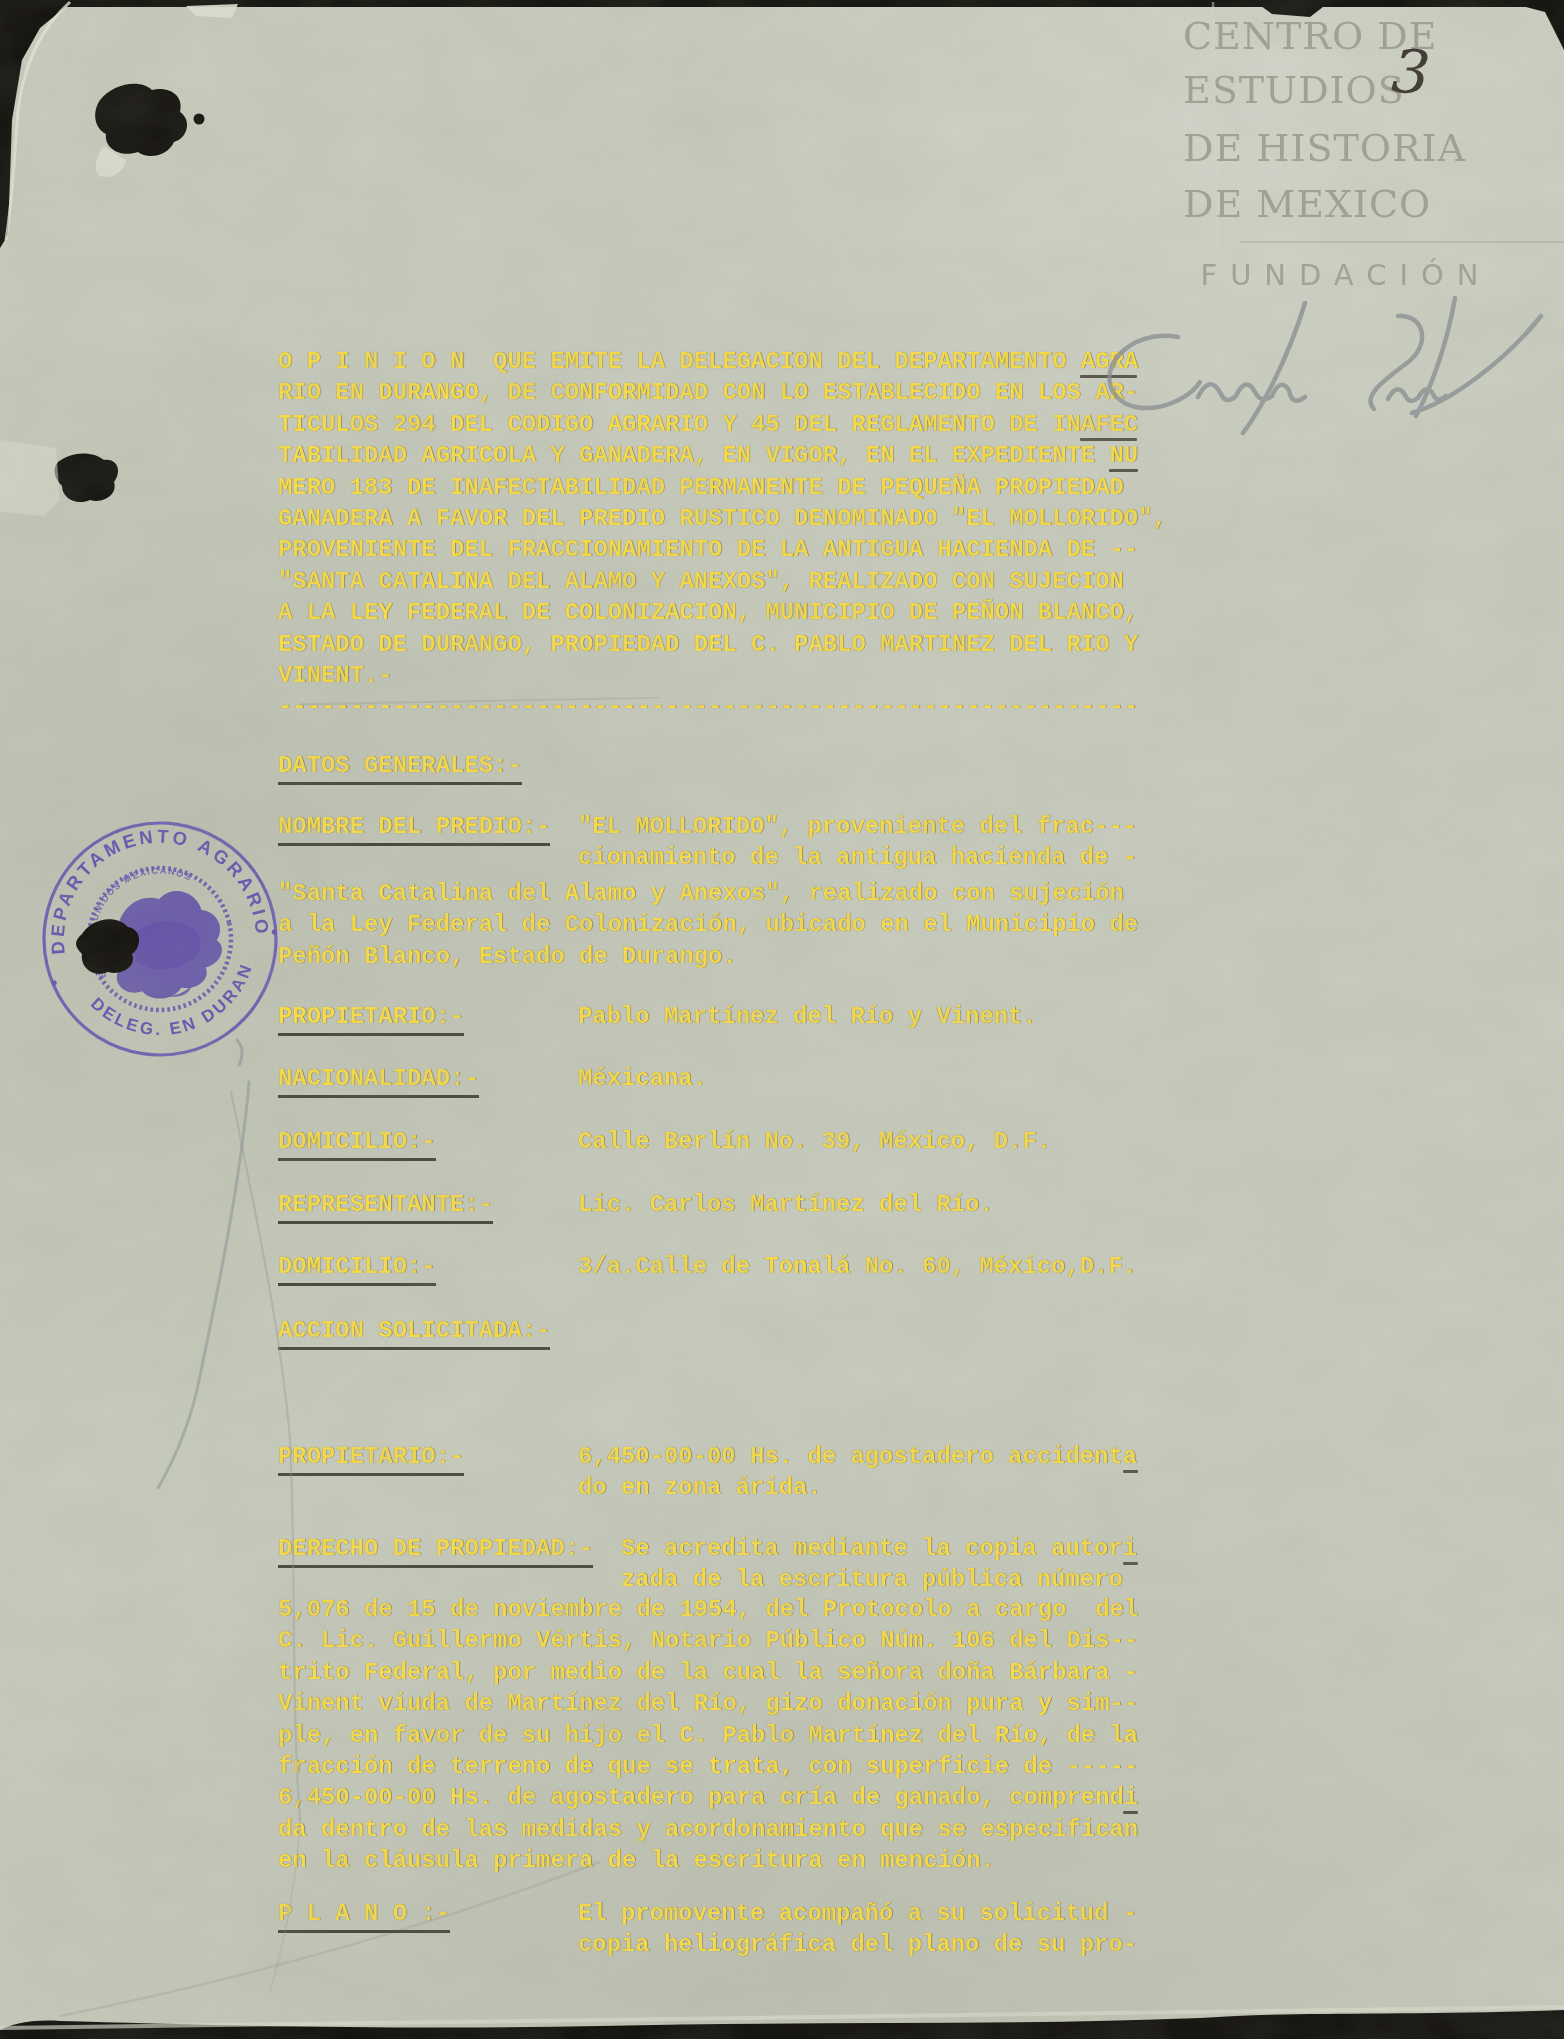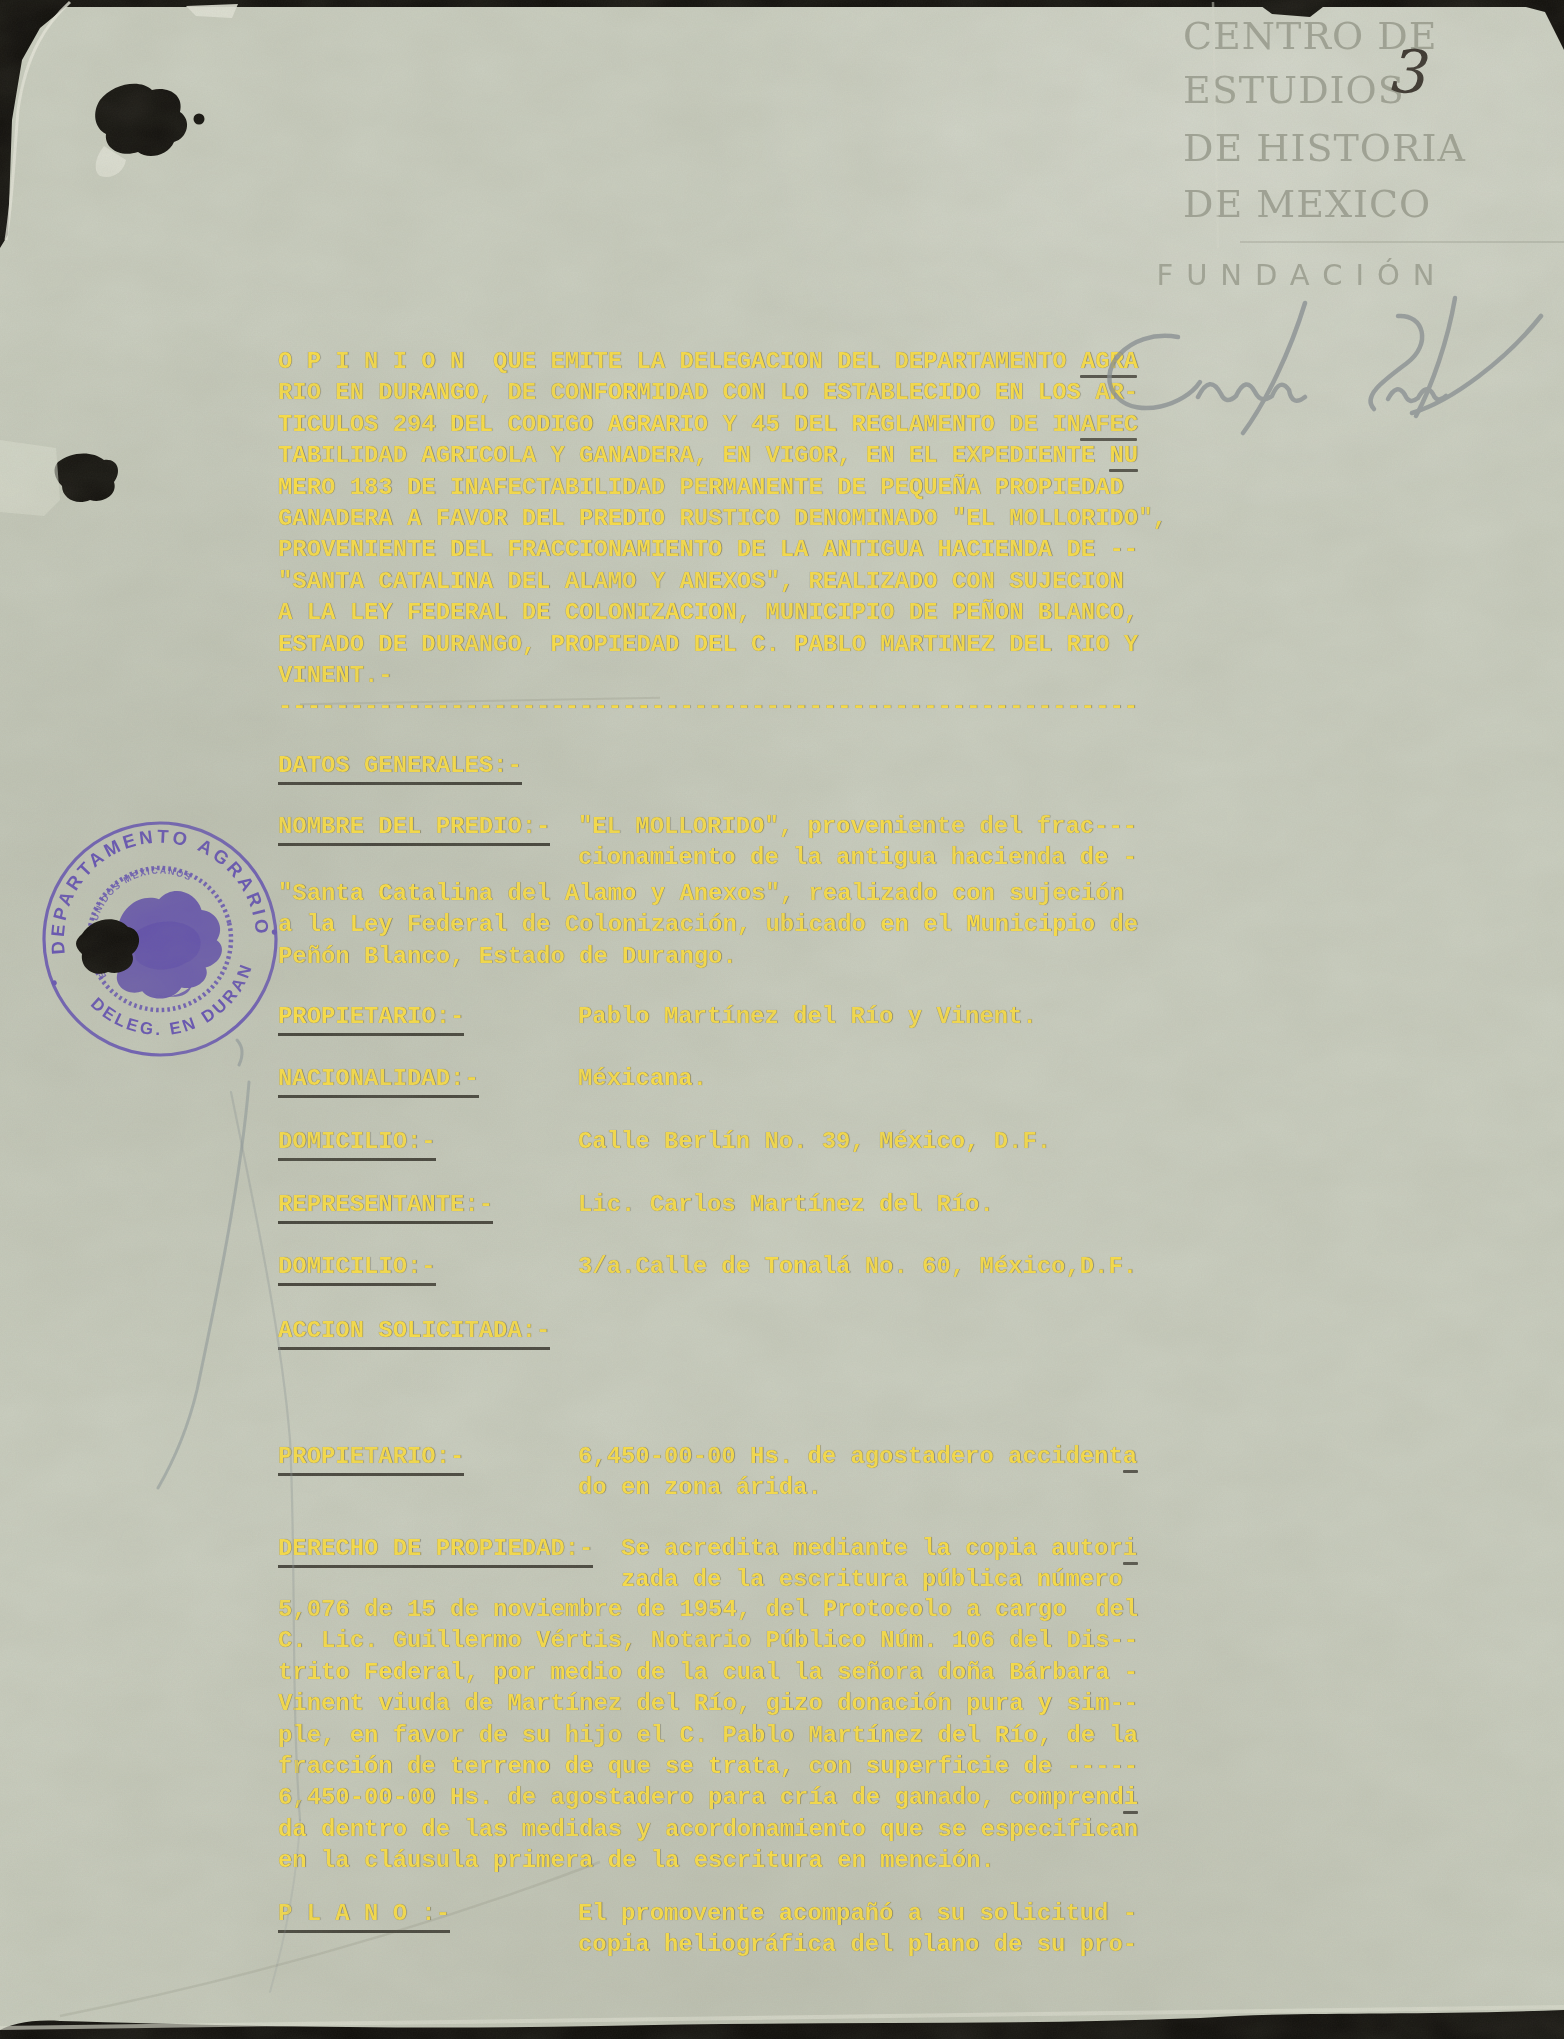--- a/index.html
+++ b/index.html
@@ -8,21 +8,21 @@
   #paper{position:absolute;left:0;top:0;width:1564px;height:2039px;
      background:
        radial-gradient(ellipse 900px 700px at 80% 6%, rgba(255,255,255,.20), rgba(255,255,255,0) 62%),
        radial-gradient(ellipse 1100px 900px at 12% 42%, rgba(95,100,80,.10), rgba(95,100,80,0) 65%),
        radial-gradient(ellipse 1500px 1000px at 50% 98%, rgba(110,110,88,.12), rgba(110,110,88,0) 60%),
        #cbcfc1;}
   
   .wm{position:absolute;left:1183px;width:320px;text-align:left;
       font-family:"DejaVu Serif",serif;font-size:38px;letter-spacing:1px;
       color:#989b8d;opacity:.85;white-space:pre;}
-  .wm-f{position:absolute;left:1152px;top:258px;width:300px;text-align:center;
+  .wm-f{position:absolute;left:1196px;top:258px;width:300px;text-align:center;
       font-family:"DejaVu Sans",sans-serif;font-size:29px;letter-spacing:13px;
       color:#9da092;opacity:.9;white-space:pre;}
   
   .typed{position:absolute;font-family:"Liberation Mono",monospace;font-size:23.9px;
       line-height:31.4px;font-weight:700;color:#fde047;white-space:pre;
       text-shadow:0.6px 0.4px 0.8px rgba(52,50,42,.55), -0.3px 0 0.5px rgba(52,50,42,.3);}
   .u{border-bottom:3.5px solid rgba(50,48,40,.88);padding-bottom:1px;}
   .cmark{position:absolute;height:3px;background:rgba(52,50,42,.8);border-radius:1px;}
   .crease-h{position:absolute;height:2px;background:rgba(66,62,50,.28);}
   svg.overlay{position:absolute;left:0;top:0;pointer-events:none;}

